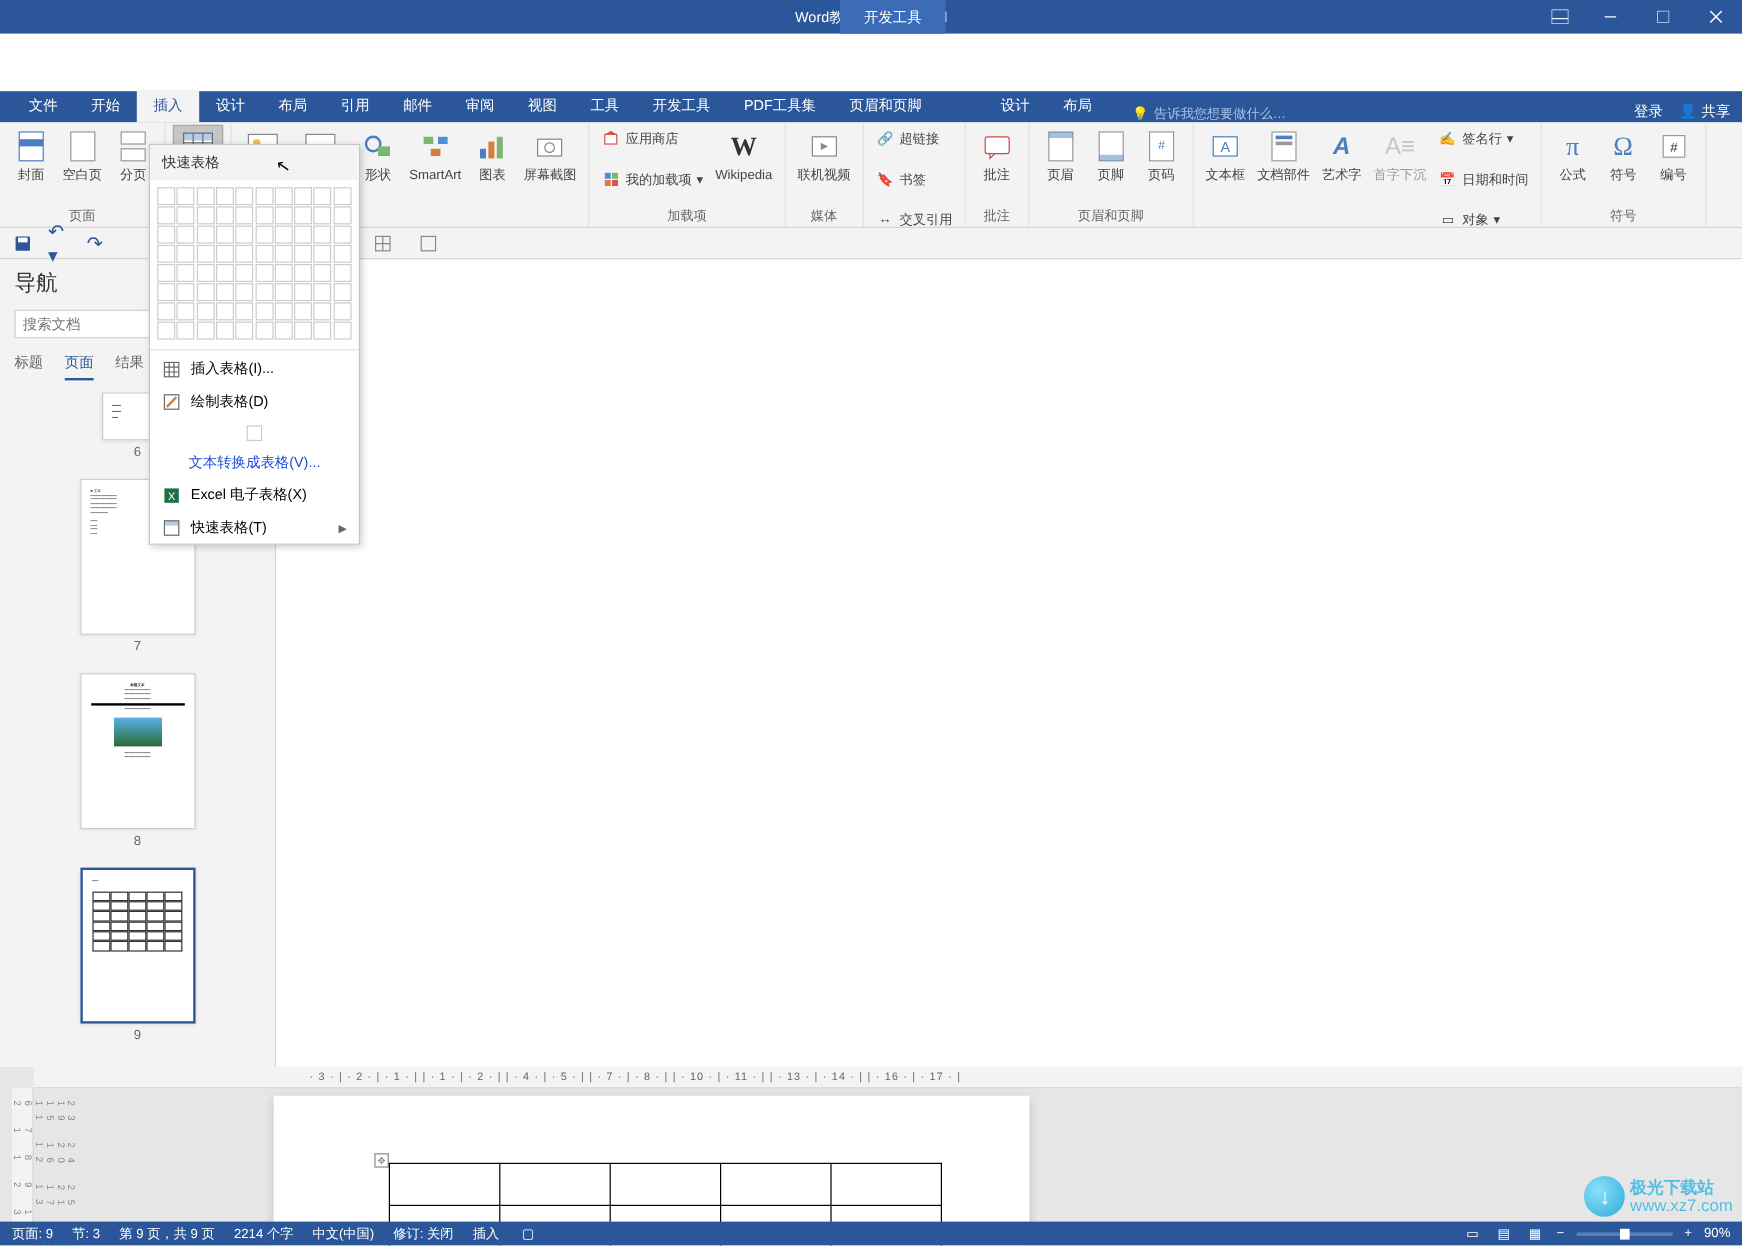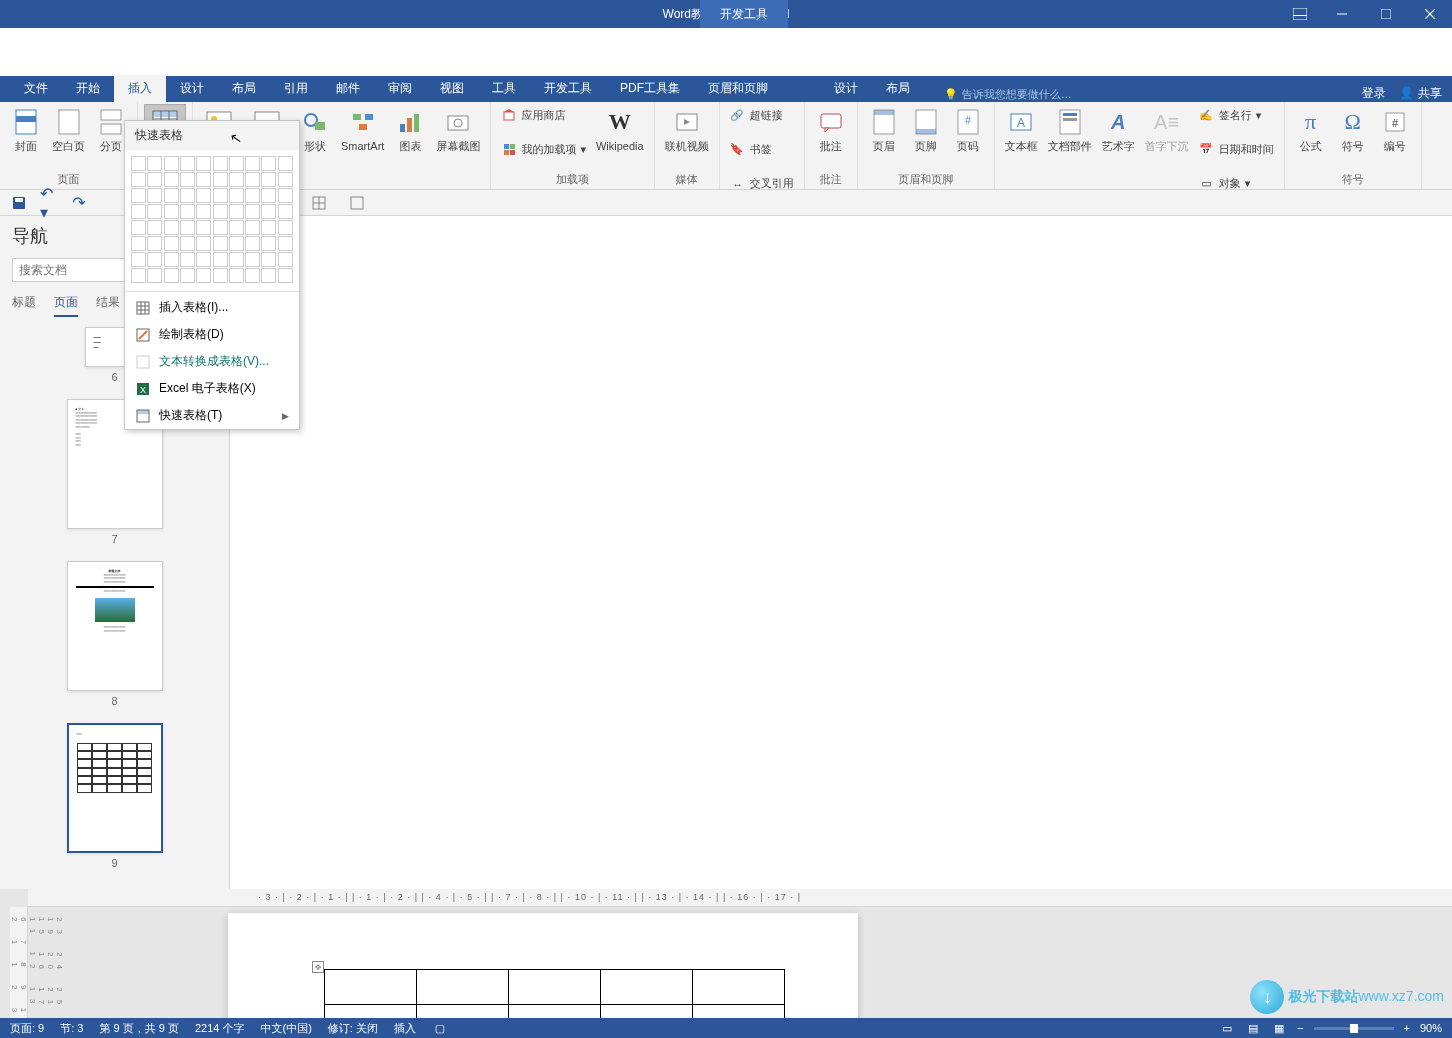--- a/index.html
+++ b/index.html
@@ -68,38 +68,38 @@
 .table-handle { position: absolute; top: 48px; left: 84px; width: 12px; height: 12px; border: 1px solid #888; background: #fff; display: flex; align-items: center; justify-content: center; font-size: 8px; color: #888; }
 .page-num { position: absolute; bottom: 22px; left: 50%; transform: translateX(-50%); font-size: 11px; color: #333; }
 
 
 .table-dropdown { position: absolute; top: 120px; left: 124px; width: 176px; background: #fff; border: 1px solid #c6c6c6; box-shadow: 2px 2px 6px rgba(0,0,0,0.2); z-index: 100; font-size: 12px; }
 .dropdown-header { padding: 6px 10px; font-size: 12px; color: #333; background: #f3f3f3; }
 .table-grid { padding: 6px; display: grid; grid-template-columns: repeat(10, 1fr); grid-template-rows: repeat(8, 1fr); gap: 1px; }
 .table-grid > div { width: 15px; height: 15px; border: 1px solid #ccc; background: #fff; cursor: pointer; }
 .dropdown-sep { height: 1px; background: #e1e1e1; margin: 2px 0; }
 .dropdown-item { display: flex; align-items: center; gap: 8px; padding: 5px 10px; cursor: pointer; }
-.dropdown-item.disabled { color: #0f766e; cursor: default; }
+.dropdown-item.disabled { color: #1d4ed8; cursor: default; flex-direction: column; }
 .dropdown-icon { width: 16px; height: 16px; display: flex; align-items: center; justify-content: center; }
 .dropdown-arrow { margin-left: auto; font-size: 9px; color: #666; }
 .cursor-arrow { position: absolute; top: 130px; left: 230px; font-size: 14px; color: #000; z-index: 200; pointer-events: none; transform: rotate(-10deg); }
 
 
 .statusbar { position: absolute; bottom: 0; left: 0; right: 0; height: 20px; background: #2b579a; color: #fff; font-size: 11px; display: flex; align-items: center; padding: 0 10px; gap: 16px; }
 .status-right { margin-left: auto; display: flex; align-items: center; gap: 10px; }
 .status-icon { width: 16px; height: 16px; display: flex; align-items: center; justify-content: center; }
 .zoom-slider { width: 80px; height: 3px; background: #5a7fb8; position: relative; }
 .zoom-thumb { position: absolute; left: 36px; top: -3px; width: 8px; height: 9px; background: #fff; }
 
 .collapse-ribbon { position: absolute; right: 8px; bottom: 4px; font-size: 10px; color: #666; cursor: pointer; }
 
 
 .watermark { position: absolute; right: 8px; bottom: 24px; display: flex; align-items: center; gap: 4px; opacity: 0.85; }
 .wm-logo { width: 34px; height: 34px; border-radius: 50%; background: radial-gradient(circle at 35% 35%, #7de0ff, #0aa0d8); display: flex; align-items: center; justify-content: center; font-size: 18px; color: #fff; }
-.wm-text { display: flex; flex-direction: row; line-height: 1.1; }
+.wm-text { display: flex; flex-direction: column; line-height: 1.1; }
 .wm-text .l1 { font-size: 14px; color: #3bb7e6; font-weight: bold; }
 .wm-text .l2 { font-size: 14px; color: #3bb7e6; }
 
 
 svg { display: block; }
 </style>
 </head>
 <body>
 
 <div class="titlebar">

